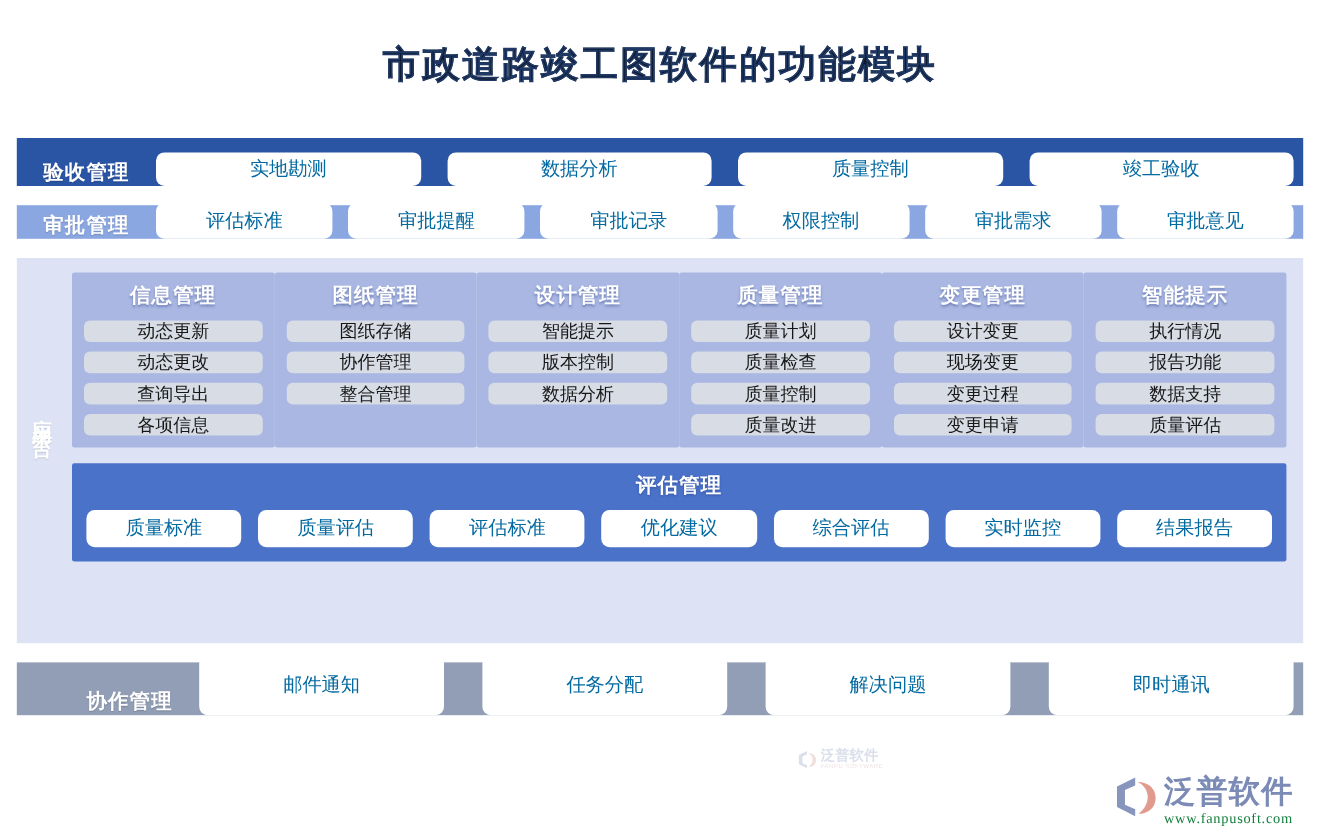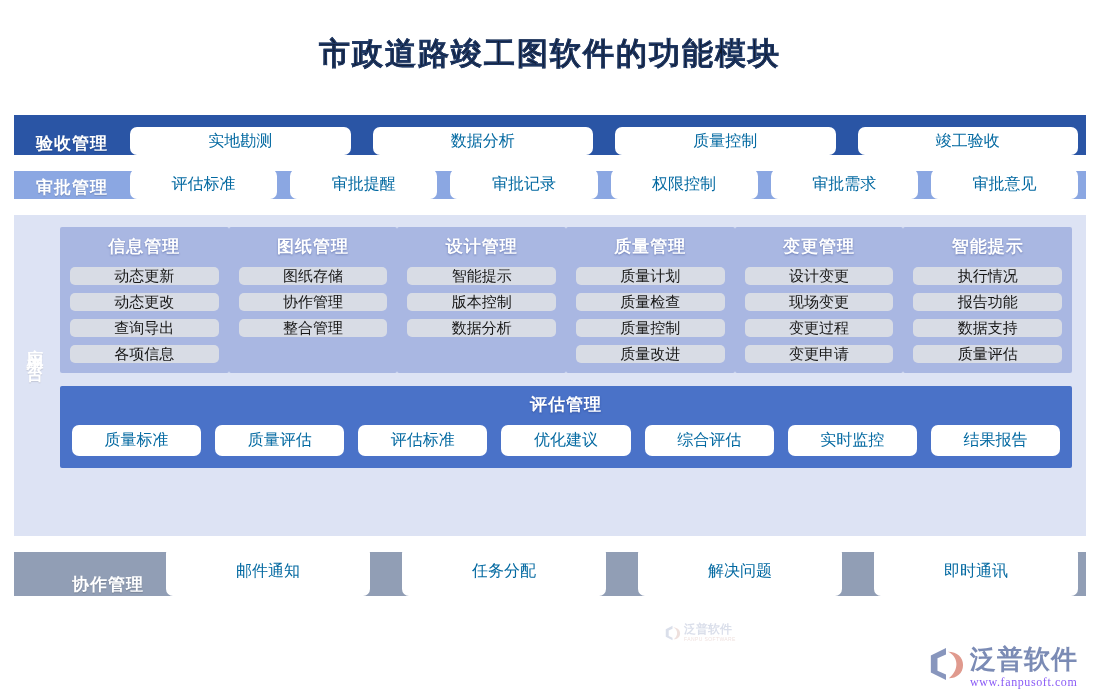--- a/index.html
+++ b/index.html
@@ -191,21 +191,21 @@
   .logo-text-wrap { display: flex; flex-direction: column; }
   .logo-name {
     font-size: 26px;
     font-weight: bold;
     color: #7b8bb5;
     line-height: 1;
     letter-spacing: 1px;
   }
   .logo-url {
     font-size: 12px;
-    color: #8b5cf6;
+    color: #15803d;
     font-family: "Liberation Serif", "DejaVu Serif", serif;
     letter-spacing: .6px;
     margin-top: 3px;
   }
 
   
   .watermark {
     position: absolute;
     left: 650px;
     top: 408px;

